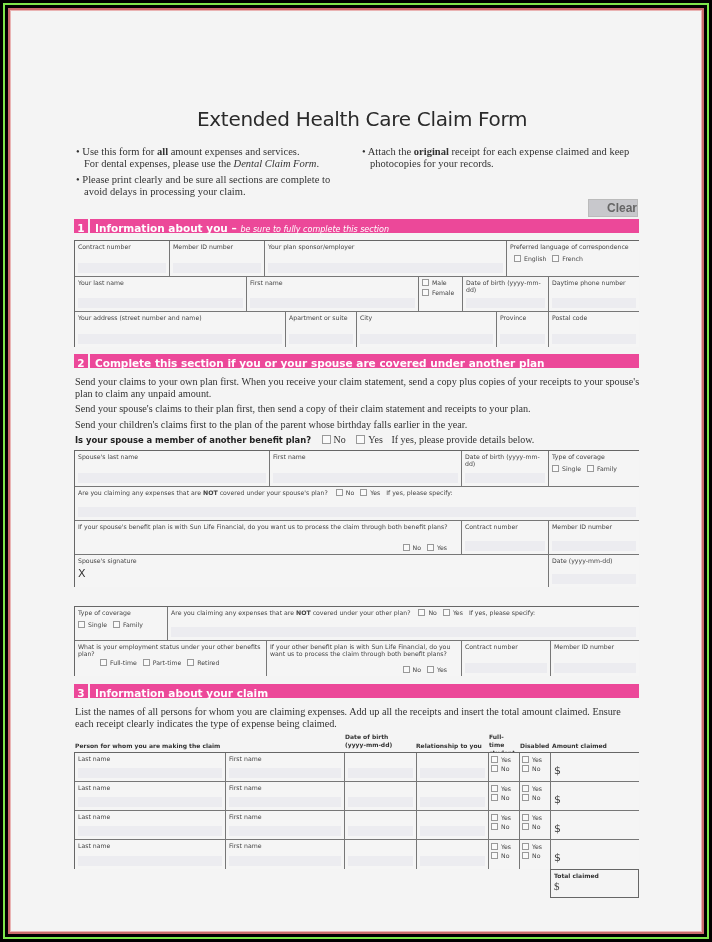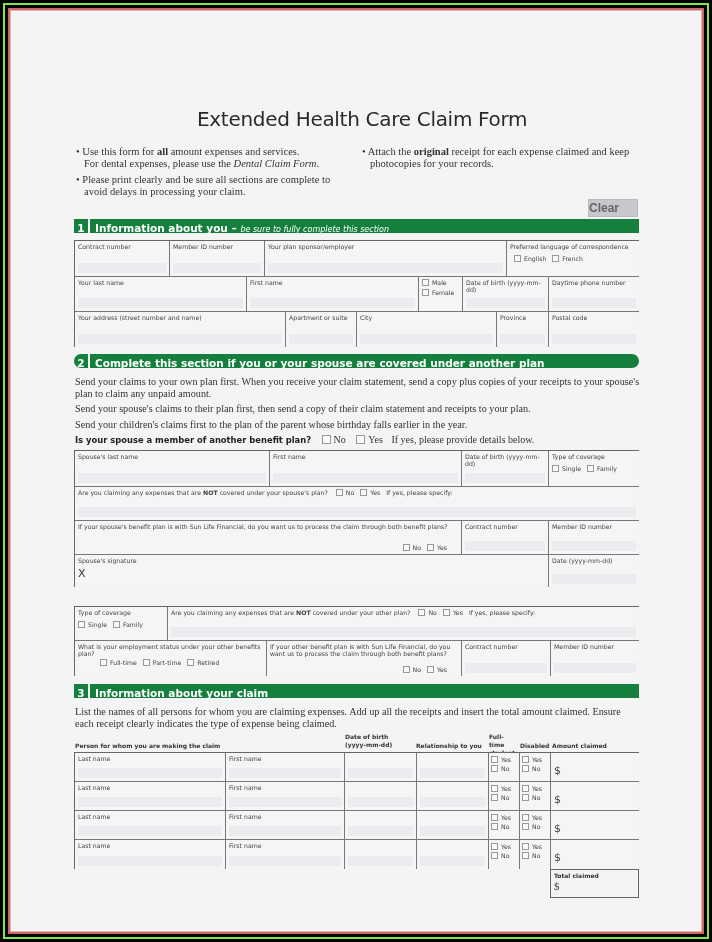--- a/index.html
+++ b/index.html
@@ -15,23 +15,23 @@
   .logo .sunmark { display: inline-block; width: 18px; height: 13px; position: relative; top: 1px; margin-left: 3px; }
 
   .bullets { position: absolute; top: 117px; font-size: 10.5px; line-height: 12px; color: #333; }
   .bullets li { list-style: none; padding-left: 8px; text-indent: -8px; margin-bottom: 4px; }
   .bullets li::before { content: "• "; }
   .bl { left: 76px; width: 275px; }
   .br { left: 362px; width: 280px; }
   b { font-weight: bold; }
   i { font-style: italic; }
 
-  .clear-btn { position: absolute; left: 588px; top: 170px; width: 50px; height: 18px; background: #c8c8cc; border: 1px solid #bbb; font-family: "Liberation Sans", sans-serif; font-size: 12px; font-weight: bold; color: #666; text-align: left; line-height: 16px; }
-
-  .sec-head { position: absolute; left: 74px; width: 565px; height: 14px; background: #15803d; color: #fff; font-family: "DejaVu Sans", sans-serif; font-size: 10.5px; font-weight: bold; line-height: 18px; }
+  .clear-btn { position: absolute; left: 588px; top: 170px; width: 50px; height: 18px; background: #c8c8cc; border: 1px solid #bbb; font-family: "Liberation Sans", sans-serif; font-size: 12px; font-weight: bold; color: #666; text-align: right; line-height: 16px; }
+
+  .sec-head { position: absolute; left: 74px; width: 565px; height: 14px; background: #ec4899; color: #fff; font-family: "DejaVu Sans", sans-serif; font-size: 10.5px; font-weight: bold; line-height: 18px; }
   .sec-head .num { display: inline-block; width: 16px; text-align: center; border-right: 2px solid #f4f4f4; margin-right: 5px; }
   .sec-head .sub { font-weight: normal; font-style: italic; font-size: 8px; }
 
   .box { position: absolute; border: 1px solid #666; background: #f4f4f4; }
   .cell { position: absolute; border-right: 1px solid #777; border-bottom: 1px solid #777; font-family: "DejaVu Sans", sans-serif; font-size: 6.2px; color: #444; padding: 2px 3px; background: #f5f5f5; }
   .cell .fill { position: absolute; left: 3px; right: 3px; bottom: 3px; height: 10px; background: #ececf0; }
   .cbx { display: inline-block; width: 7px; height: 7px; border: 1px solid #999; background: #fafafa; vertical-align: -1px; margin-right: 3px; }
   .opt { display: inline-block; margin-right: 6px; }
 
   .para { position: absolute; left: 75px; width: 565px; font-size: 10.2px; line-height: 11.5px; color: #333; }
@@ -80,21 +80,21 @@
     <div class="cell" style="left:388px;top:36px;width:86px;height:35px;"><span>Date of birth (yyyy-mm-dd)</span><div class="fill"></div></div>
     <div class="cell" style="left:474px;top:36px;width:90px;height:35px;border-right:none;"><span>Daytime phone number</span><div class="fill"></div></div>
 
     <div class="cell" style="left:0;top:71px;width:211px;height:35px;border-bottom:none;"><span>Your address (street number and name)</span><div class="fill"></div></div>
     <div class="cell" style="left:211px;top:71px;width:71px;height:35px;border-bottom:none;"><span>Apartment or suite</span><div class="fill"></div></div>
     <div class="cell" style="left:282px;top:71px;width:140px;height:35px;border-bottom:none;"><span>City</span><div class="fill"></div></div>
     <div class="cell" style="left:422px;top:71px;width:52px;height:35px;border-bottom:none;"><span>Province</span><div class="fill"></div></div>
     <div class="cell" style="left:474px;top:71px;width:90px;height:35px;border:none;"><span>Postal code</span><div class="fill"></div></div>
   </div>
 
-  <div class="sec-head" style="top:325px;border-radius:7px;">
+  <div class="sec-head" style="top:325px;">
     <span class="num">2</span><span>Complete this section if you or your spouse are covered under another plan</span>
   </div>
   <div class="para" style="top:347px;">Send your claims to your own plan first. When you receive your claim statement, send a copy plus copies of your receipts to your spouse's plan to claim any unpaid amount.</div>
   <div class="para" style="top:374px;">Send your spouse's claims to their plan first, then send a copy of their claim statement and receipts to your plan.</div>
   <div class="para" style="top:390px;">Send your children's claims first to the plan of the parent whose birthday falls earlier in the year.</div>
   <div class="qline" style="top:405px;">
     <span class="q">Is your spouse a member of another benefit plan?</span>
     <span><span class="cbx"></span><span>No</span></span>
     <span><span class="cbx"></span><span>Yes</span></span>
     <span style="margin-left:6px;">If yes, please provide details below.</span>

